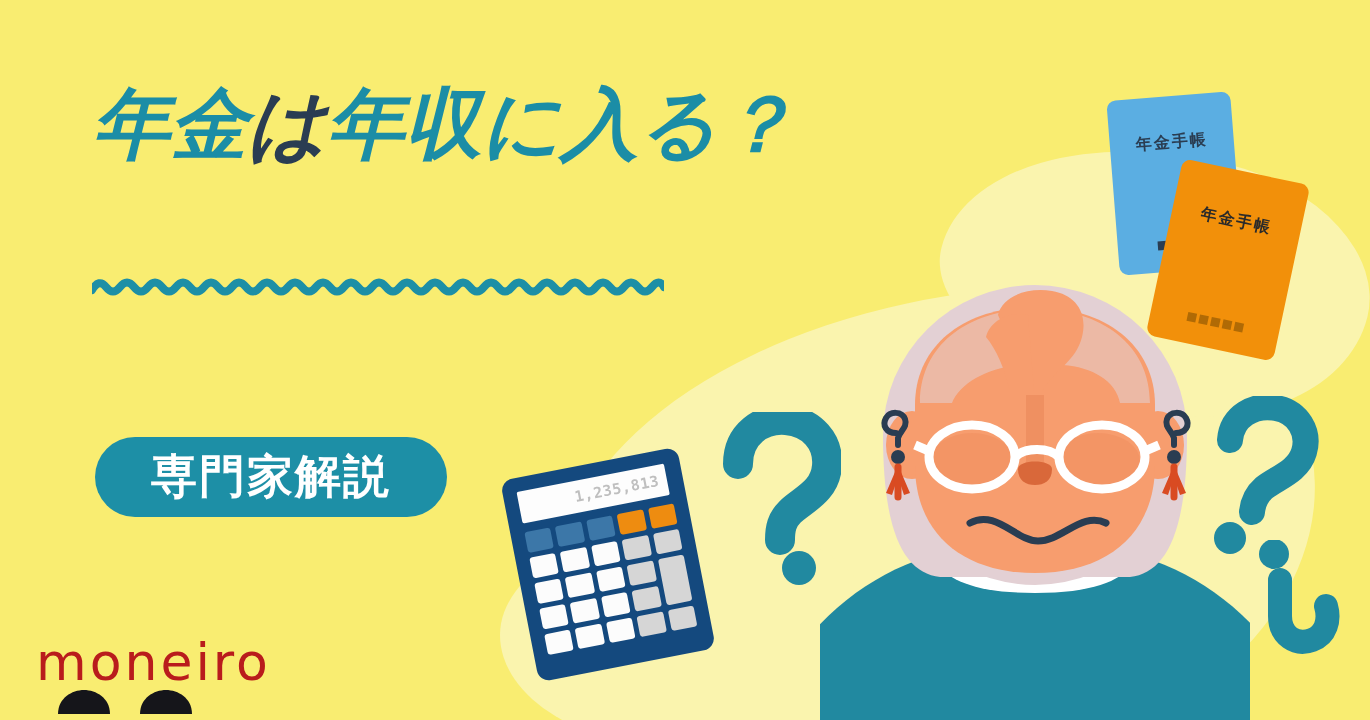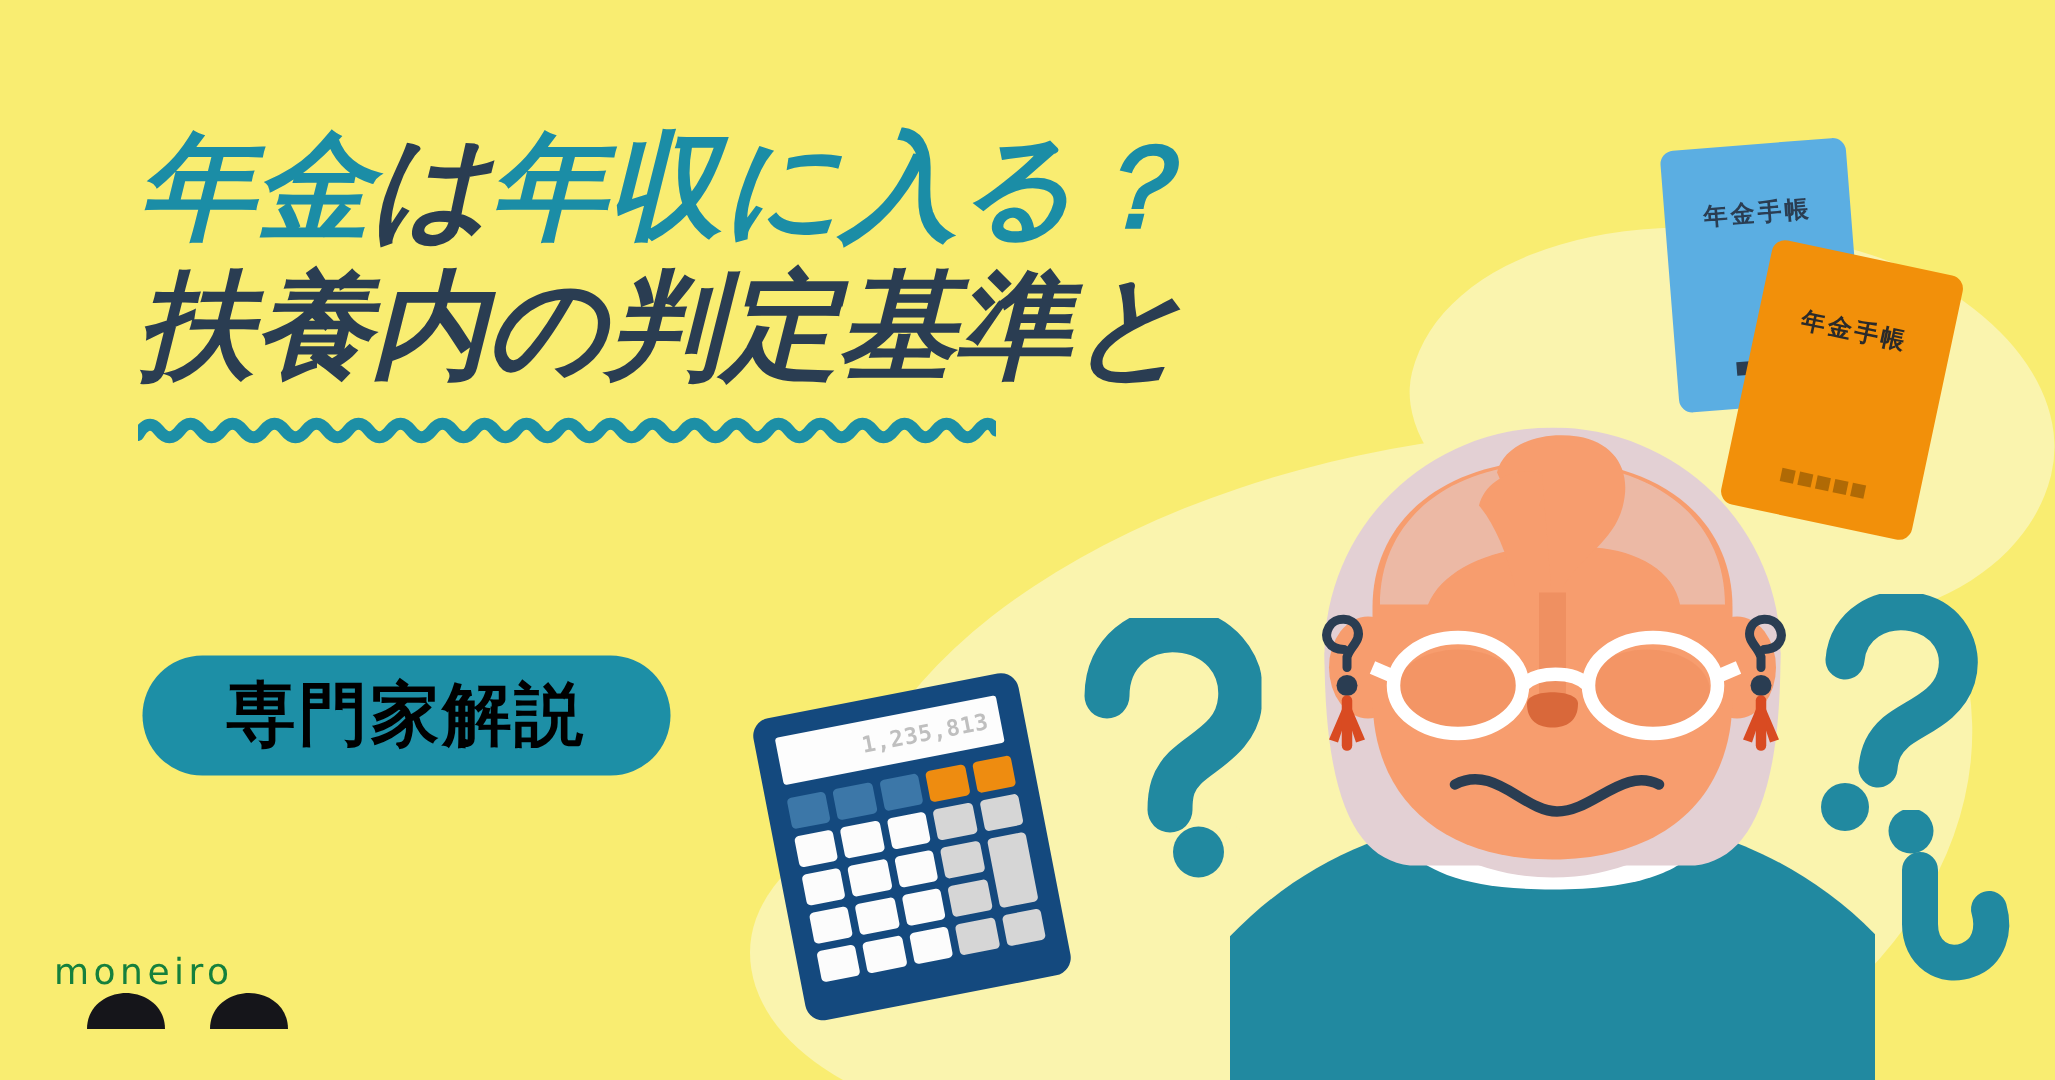--- a/index.html
+++ b/index.html
@@ -51,27 +51,27 @@
 
   
   .badge{
     position:absolute;left:95px;top:437px;
     width:352px;height:80px;
     background:#1D8FA6;
     border-radius:40px;
     display:flex;align-items:center;justify-content:center;
   }
   .badge span{
-    color:#000000;font-size:46px;font-weight:800;letter-spacing:2px;
+    color:#ffffff;font-size:46px;font-weight:800;letter-spacing:2px;
   }
 
   
   .logo{position:absolute;left:36px;top:636px;width:190px;height:64px;}
   .logo-text{
-    font-size:24px;font-weight:500;color:#15803d;letter-spacing:3px;
+    font-size:52px;font-weight:500;color:#b91c1c;letter-spacing:3px;
     font-family:"DejaVu Sans",sans-serif;line-height:1;
   }
 
   
   .qm{position:absolute;pointer-events:none;}
   #qm-left{left:716px;top:412px;width:125px;height:175px;}
   #qm-right-top{left:1206px;top:396px;width:120px;height:165px;}
   #qm-right-bot{left:1250px;top:540px;width:95px;height:130px;}
 
   
@@ -264,21 +264,20 @@
         <div class="key"></div>
       <div class="key grey"></div>
         <div class="key grey"></div>
     </div>
   </div>
 
   <div class="headline">
     <div class="hl-line">
       <span class="teal">年金</span><span class="navy">は</span><span class="teal">年収に入る？</span>
     </div>
-    <div class="hl-line">扶養内の判定基準と</div>
   </div>
 
   <svg class="wave" viewBox="0 0 572 22" preserveAspectRatio="none">
     <path d="M0 14 Q 7 2 14 11 T 28 11 T 42 11 T 56 11 T 70 11 T 84 11 T 98 11 T 112 11
              T 126 11 T 140 11 T 154 11 T 168 11 T 182 11 T 196 11 T 210 11 T 224 11
              T 238 11 T 252 11 T 266 11 T 280 11 T 294 11 T 308 11 T 322 11 T 336 11
              T 350 11 T 364 11 T 378 11 T 392 11 T 406 11 T 420 11 T 434 11 T 448 11
              T 462 11 T 476 11 T 490 11 T 504 11 T 518 11 T 532 11 T 546 11 T 560 11 T 572 11" fill="none" stroke="#1D8FA6" stroke-width="8" stroke-linecap="round"></path>
   </svg>
 

